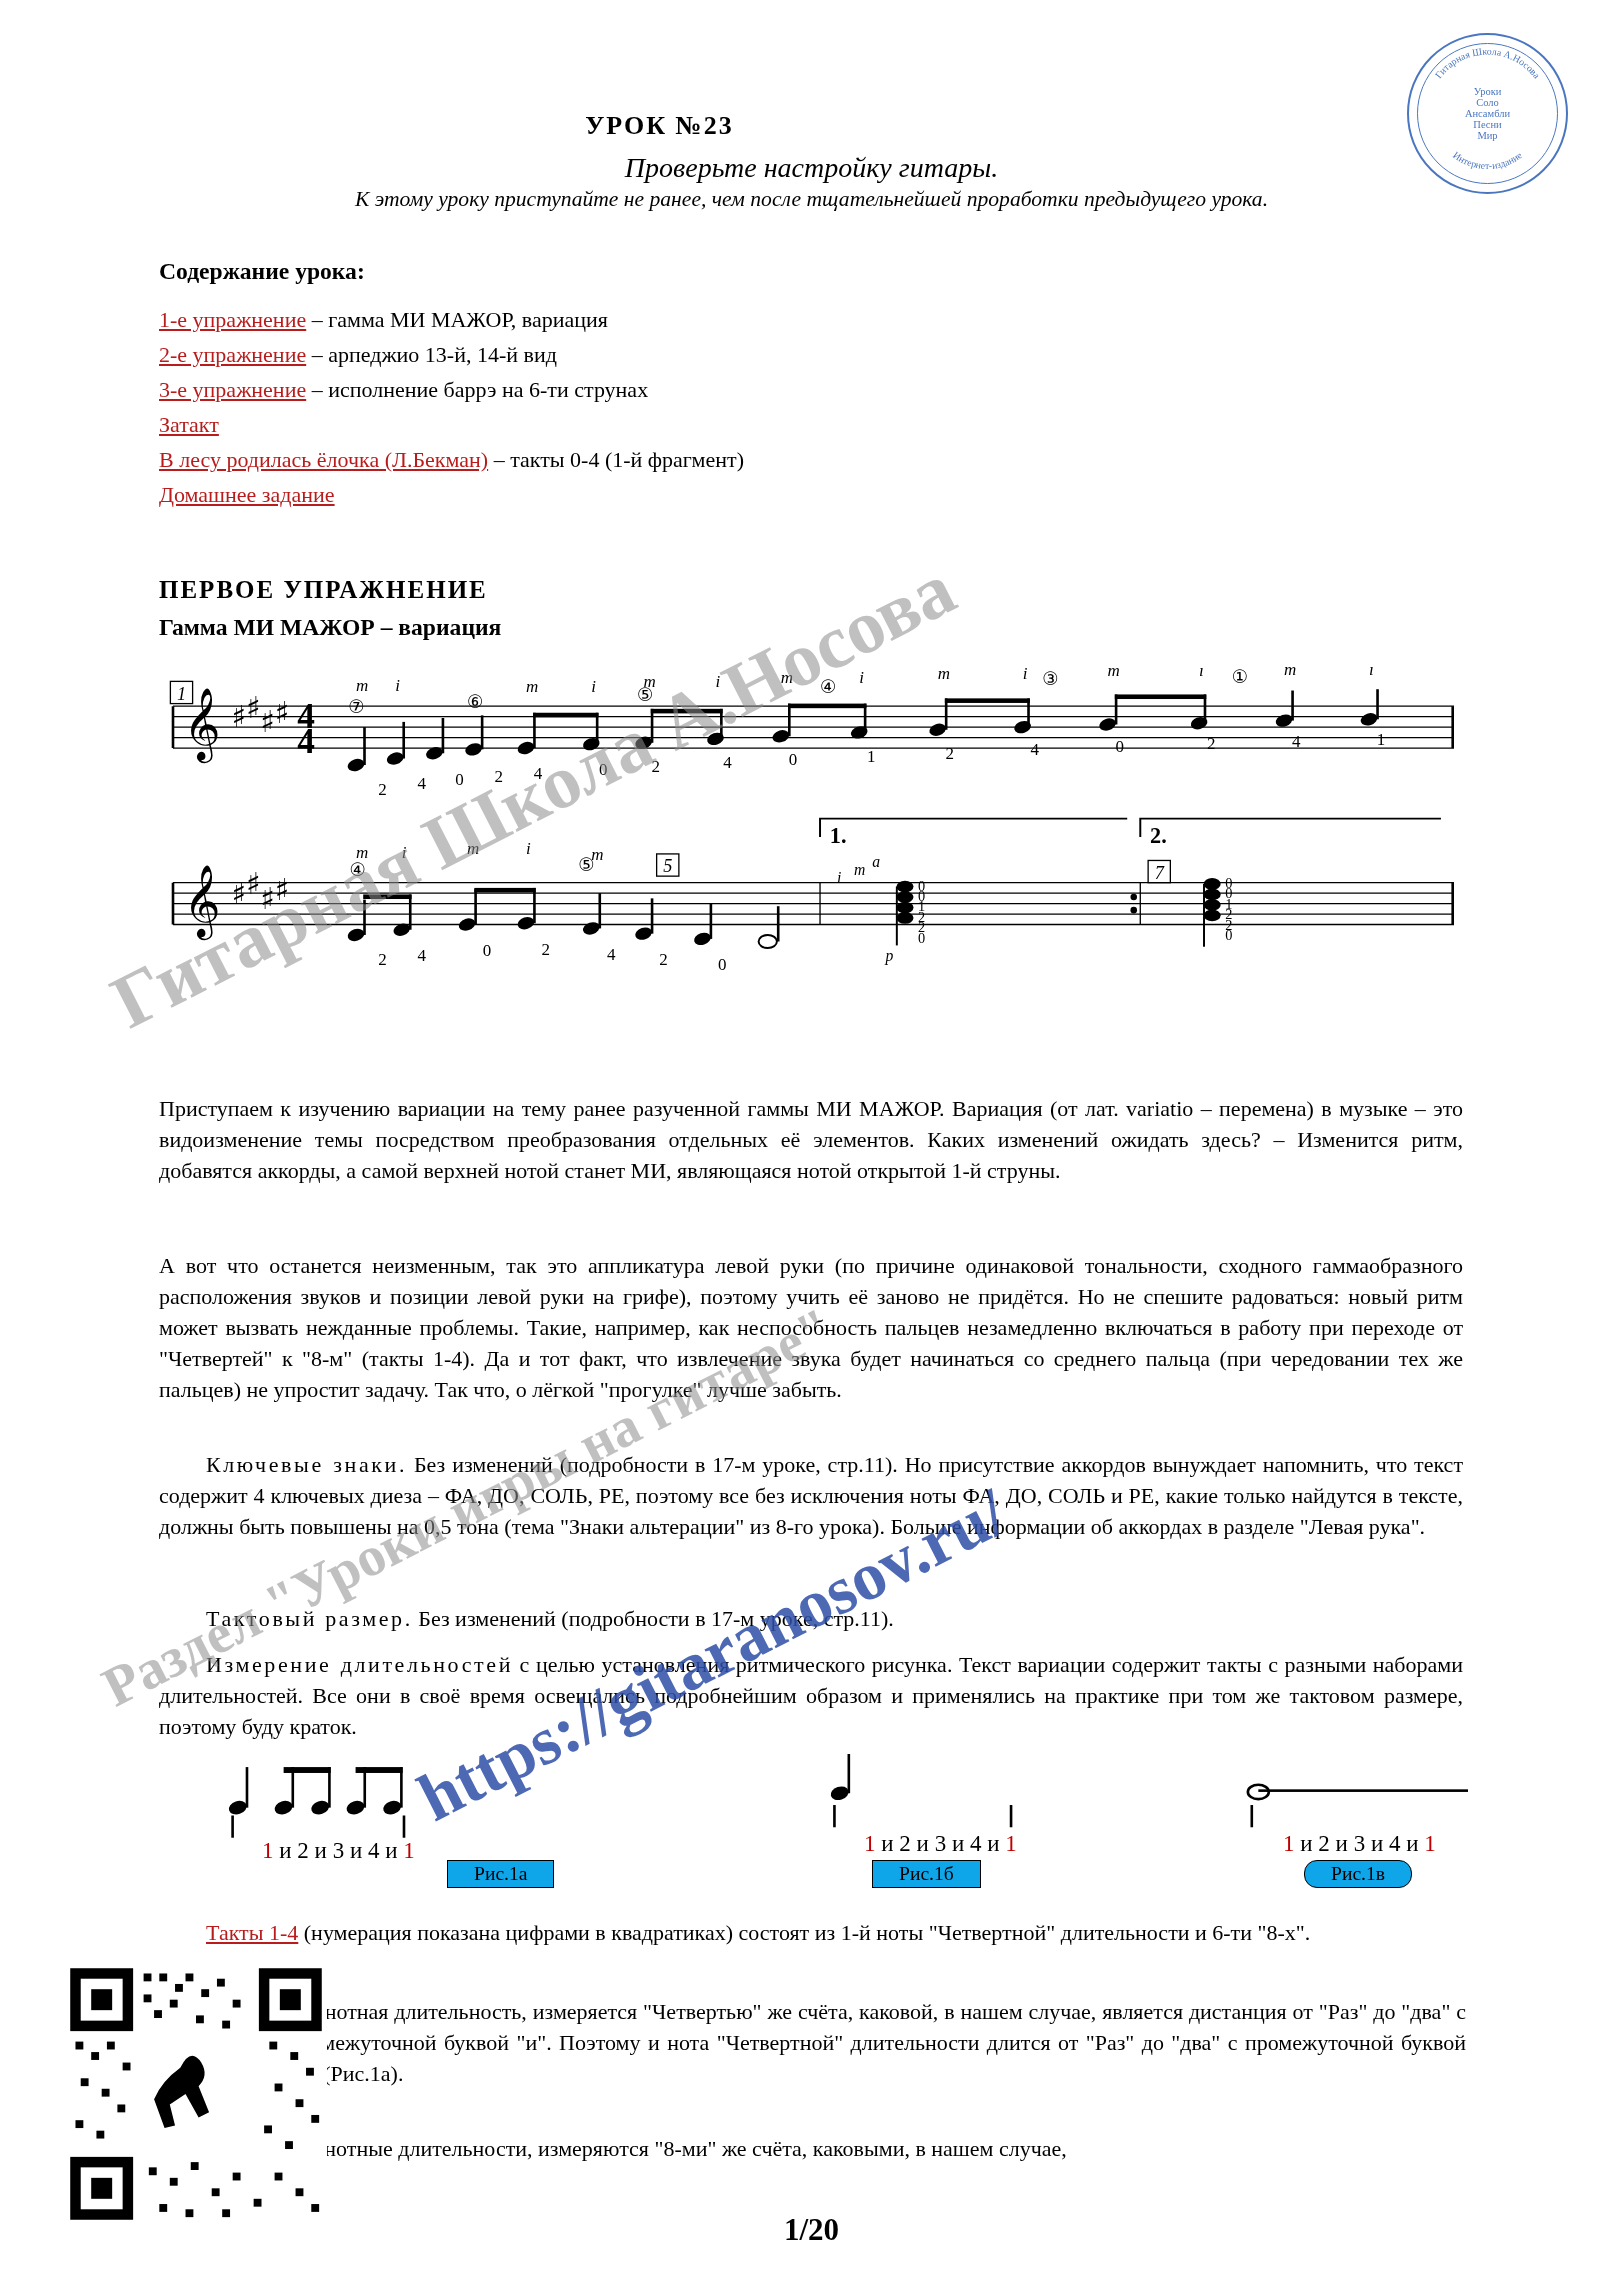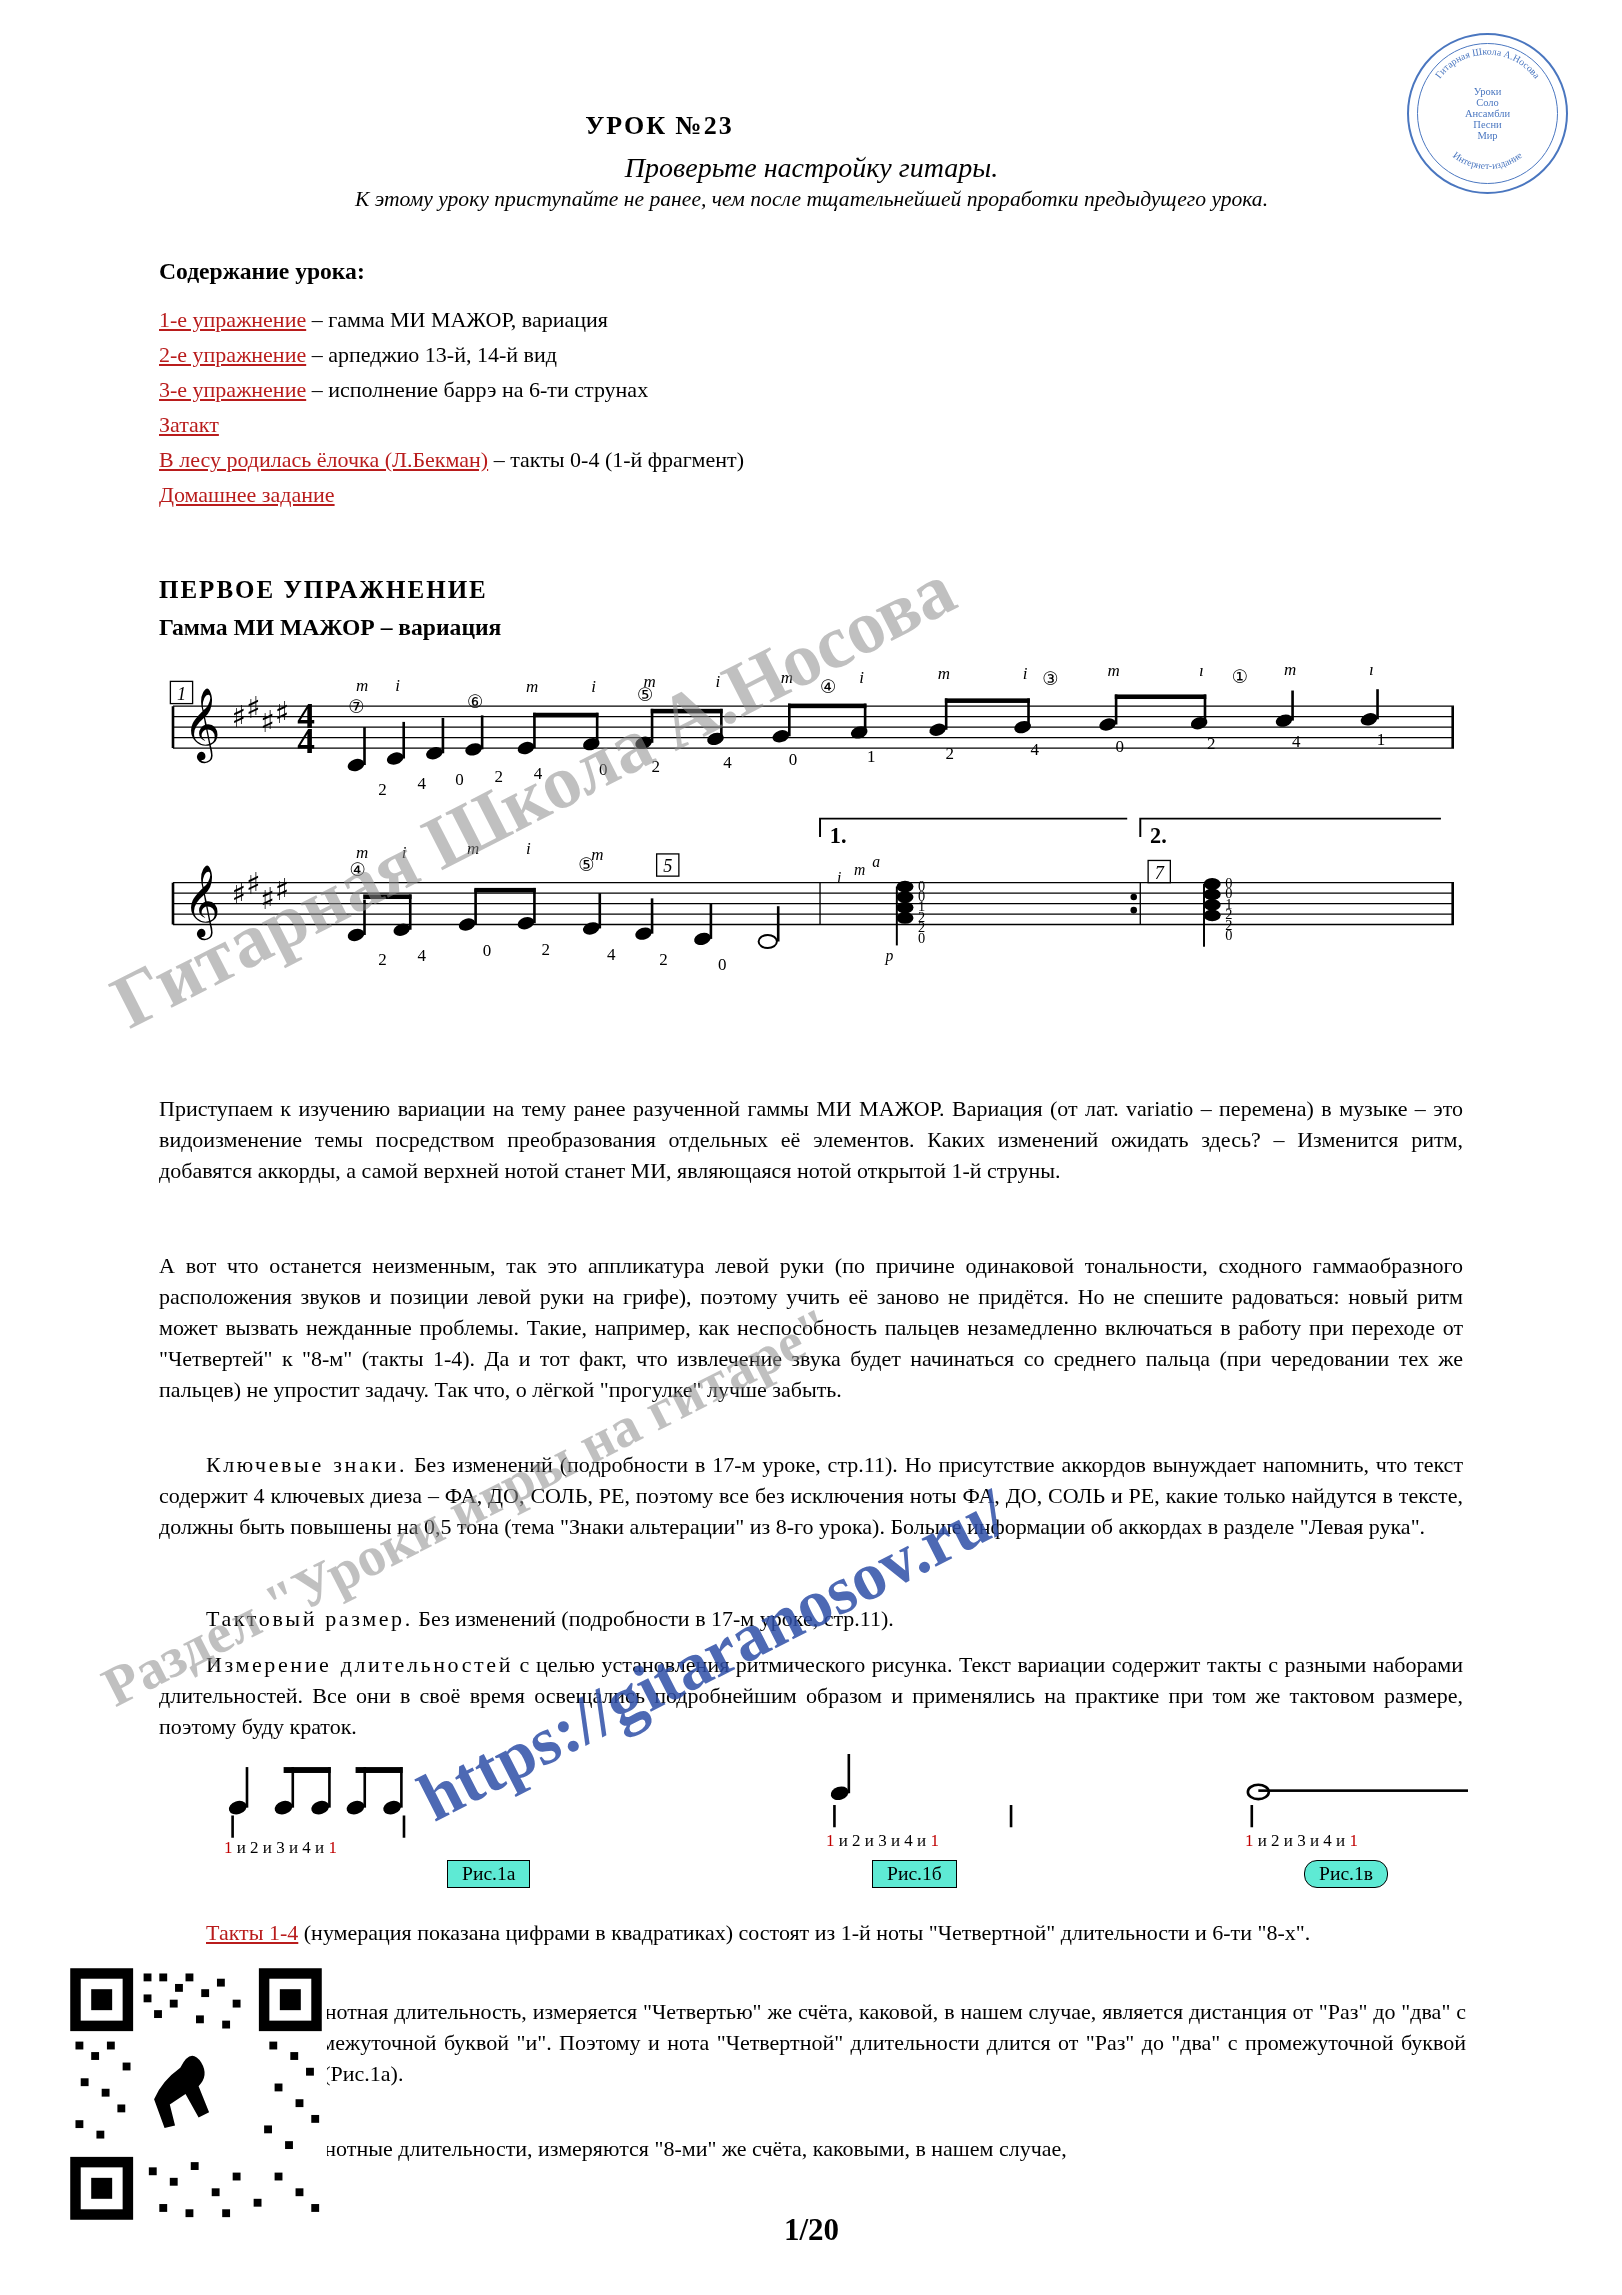--- a/index.html
+++ b/index.html
@@ -69,24 +69,24 @@
   .para.p3{top:1449px;}
   .para.p4{top:1603px;}
   .para.p5{top:1649px;}
 
   .ind{display:inline-block;width:47px;}
   .sp{letter-spacing:2.6px;}
 
   
   .figs{position:absolute;left:159px;top:1754px;width:1309px;height:157px;}
   .figcap{
-    position:absolute;border:1.3px solid #000;background:#5eead4;font-size:19.6px;
-    padding:2px 14px;
-  }
-  .count{position:absolute;font-size:17px;color:#000;}
+    position:absolute;border:1.3px solid #000;background:#0ea5e9;font-size:19.6px;
+    padding:2px 26px;
+  }
+  .count{position:absolute;font-size:23px;color:#000;margin-left:38px;}
   .count .r{color:#c00000;}
 
   .takty{
     position:absolute;left:159px;top:1917px;width:1304px;font-size:22px;line-height:31px;text-align:justify;
   }
 
   .para.p6{top:1996px;left:288px;width:1178px;}
   .para.p7{top:2133px;left:288px;width:1178px;}
 
   

